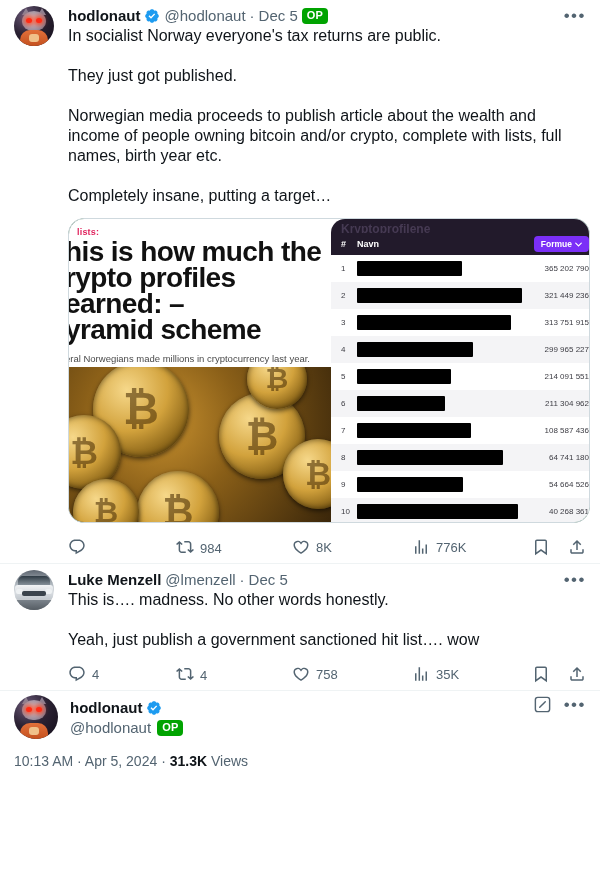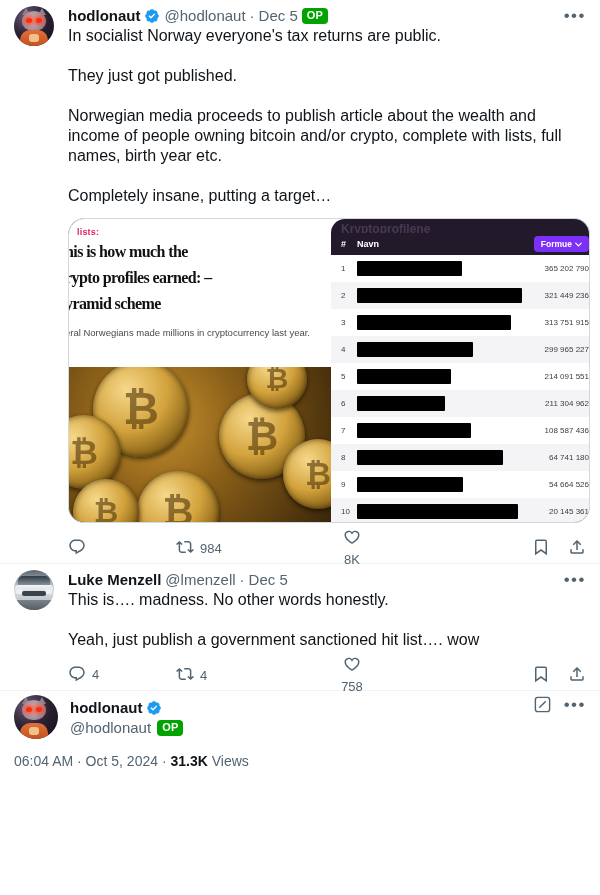--- a/index.html
+++ b/index.html
@@ -94,22 +94,22 @@
   .show-more { color: #1d9bf0; font-size: 15px; line-height: 20px; display: block; cursor: pointer; }
 
   
   .media {
     margin-top: 12px; width: 522px; height: 305px; border: 1px solid #cfd9de;
     border-radius: 16px; overflow: hidden; display: flex; background: #14532d;
   }
   .media-left { width: 262px; position: relative; background: #fff; overflow: hidden; }
   .art-kicker { font-size: 9px; font-weight: bold; color: #e0245e; padding: 8px 0 2px 8px; letter-spacing: .2px; }
   .art-head {
-    font-size: 16px; font-weight: bold; line-height: 26px; color: #111;
-    padding: 0 0 0 8px; margin-left: -12px; letter-spacing: -.6px; font-family: Liberation Serif, serif;
+    font-size: 28px; font-weight: bold; line-height: 26px; color: #111;
+    padding: 0 0 0 8px; margin-left: -12px; letter-spacing: -.6px; font-family: Liberation Sans, sans-serif;
   }
   .art-sub { font-size: 9.5px; color: #4a4a4a; padding: 10px 0 0 8px; margin-left: -12px; white-space: nowrap; }
   .coins { position: absolute; left: 0; bottom: 0; width: 262px; height: 155px; overflow: hidden;
            background: radial-gradient(circle at 35% 35%, #c8912f 0%, #8a5f18 40%, #3a260a 100%); }
   .coin { position: absolute; border-radius: 50%;
           background: radial-gradient(circle at 35% 30%, #f6d88a 0%, #d2a23c 45%, #8a6418 75%, #4a340b 100%);
           box-shadow: inset 0 0 6px rgba(0,0,0,.55), 0 2px 5px rgba(0,0,0,.6); }
   .coin:after { content: "\20BF"; position: absolute; left: 0; right: 0; top: 50%; transform: translateY(-50%);
                 text-align: center; color: rgba(80,52,8,.6); font-weight: bold; }
 
@@ -126,21 +126,21 @@
   .tbl-row.alt { background: #f4f4f6; }
   .tbl-row .c-num { width: 16px; font-size: 8px; color: #3c3c43; }
   .tbl-row .c-name { flex: 1; }
   .redact { background: #000; height: 15px; display: block; border-radius: 1px; }
   .tbl-row .c-val { font-size: 8px; color: #3c3c43; text-align: right; white-space: nowrap; }
 
   
   .actions { display: flex; align-items: center; margin-top: 8px; height: 32px; color: #536471; }
   .act { display: flex; align-items: center; gap: 6px; font-size: 13px; color: #536471; }
   .act svg { width: 18px; height: 18px; }
-  .a-reply { width: 108px; } .a-rt { width: 116px; align-items: flex-end; } .a-like { width: 120px; flex-direction: column; } .a-views { flex: 1; }
+  .a-reply { width: 108px; } .a-rt { width: 116px; align-items: flex-end; } .a-like { width: 120px; } .a-views { flex: 1; }
   .a-end { display: flex; align-items: center; gap: 18px; margin-left: auto; }
 
   .divider { height: 1px; background: #eff3f4; width: 100%; }
 
   
   .focus-tweet { padding: 4px 14px 0 14px; }
   .focus-head { display: flex; align-items: flex-start; }
   .focus-names { padding-left: 12px; display: flex; flex-direction: column; justify-content: center; min-height: 44px; }
   .focus-line2 { display: flex; align-items: center; gap: 6px; margin-top: 1px; }
   .meta-line { font-size: 14px; color: #536471; padding: 14px 0 0 0; }
@@ -283,21 +283,21 @@
                     <span class="c-name">
                       <span class="redact" style="width: 55%;"></span>
                     </span>
                     <span class="c-val">54 664 526</span>
                   </div>
                   <div class="tbl-row alt">
                     <span class="c-num">10</span>
                     <span class="c-name">
                       <span class="redact" style="width: 84%;"></span>
                     </span>
-                    <span class="c-val">20 145 361</span>
+                    <span class="c-val">40 268 361</span>
                   </div>
                 </div>
             </div>
           </div>
         </div>
 
         <div class="actions">
           <span class="act a-reply">
             <svg viewBox="0 0 24 24">
                 <path fill="#536471" d="M1.751 10c0-4.42 3.584-8 8.005-8h4.366c4.49 0 8.129 3.64 8.129 8.13 0 2.96-1.607 5.68-4.196 7.11l-8.054 4.46v-3.69h-.067c-4.49.1-8.183-3.51-8.183-8.01zm8.005-6c-3.317 0-6.005 2.69-6.005 6 0 3.37 2.77 6.08 6.138 6.01l.351-.01h1.761v2.3l5.087-2.81c1.951-1.08 3.163-3.13 3.163-5.36 0-3.39-2.744-6.13-6.129-6.13H9.756z"></path>
@@ -308,20 +308,26 @@
             <svg viewBox="0 0 24 24">
                 <path fill="#536471" d="M4.5 3.88l4.432 4.14-1.364 1.46L5.5 7.55V16c0 1.1.896 2 2 2H13v2H7.5c-2.209 0-4-1.79-4-4V7.55L1.432 9.48.068 8.02 4.5 3.88zM16.5 6H11V4h5.5c2.209 0 4 1.79 4 4v8.45l2.068-1.93 1.364 1.46-4.432 4.14-4.432-4.14 1.364-1.46 2.068 1.93V8c0-1.1-.896-2-2-2z"></path>
               </svg>
             <span>984</span>
           </span>
           <span class="act a-like">
             <svg viewBox="0 0 24 24">
                 <path fill="#536471" d="M16.697 5.5c-1.222-.06-2.679.51-3.89 2.16l-.805 1.09-.806-1.09C9.984 6.01 8.526 5.44 7.304 5.5c-1.243.07-2.349.78-2.91 1.91-.552 1.12-.633 2.78.479 4.82 1.074 1.97 3.257 4.27 7.129 6.61 3.87-2.34 6.053-4.64 7.128-6.61 1.111-2.04 1.03-3.7.477-4.82-.561-1.13-1.666-1.84-2.91-1.91zm4.187 7.69c-1.351 2.48-4.001 5.12-8.379 7.67l-.503.3-.504-.3c-4.379-2.55-7.029-5.19-8.382-7.67-1.36-2.5-1.41-4.86-.514-6.67.887-1.79 2.647-2.91 4.601-3.01 1.651-.09 3.368.56 4.798 2.01 1.429-1.45 3.146-2.1 4.796-2.01 1.954.1 3.714 1.22 4.601 3.01.896 1.81.846 4.17-.514 6.67z"></path>
               </svg>
             <span>8K</span>
+          </span>
+          <span class="act a-views">
+            <svg viewBox="0 0 24 24">
+                <path fill="#536471" d="M8.75 21V3h2v18h-2zM18 21V8.5h2V21h-2zM4 21l.004-10h2L6 21H4zm9.248 0v-7h2v7h-2z"></path>
+              </svg>
+            <span>776K</span>
           </span>
           <span class="a-end">
             <span class="act">
               <svg viewBox="0 0 24 24">
                   <path fill="#536471" d="M4 4.5C4 3.12 5.119 2 6.5 2h11C18.881 2 20 3.12 20 4.5v18.44l-8-5.71-8 5.71V4.5zM6.5 4c-.276 0-.5.22-.5.5v14.56l6-4.29 6 4.29V4.5c0-.28-.224-.5-.5-.5h-11z"></path>
                 </svg>
             </span>
             <span class="act">
               <svg viewBox="0 0 24 24">
                   <path fill="#536471" d="M12 2.59l5.7 5.7-1.41 1.42L13 6.41V16h-2V6.41l-3.29 3.3-1.41-1.42L12 2.59zM21 15l-.02 3.51c0 1.38-1.12 2.49-2.5 2.49H5.5C4.11 21 3 19.88 3 18.5V15h2v3.5c0 .28.22.5.5.5h12.98c.28 0 .5-.22.5-.5L19 15h2z"></path>
@@ -374,20 +380,26 @@
                 <path fill="#536471" d="M4.5 3.88l4.432 4.14-1.364 1.46L5.5 7.55V16c0 1.1.896 2 2 2H13v2H7.5c-2.209 0-4-1.79-4-4V7.55L1.432 9.48.068 8.02 4.5 3.88zM16.5 6H11V4h5.5c2.209 0 4 1.79 4 4v8.45l2.068-1.93 1.364 1.46-4.432 4.14-4.432-4.14 1.364-1.46 2.068 1.93V8c0-1.1-.896-2-2-2z"></path>
               </svg>
             <span>4</span>
           </span>
           <span class="act a-like">
             <svg viewBox="0 0 24 24">
                 <path fill="#536471" d="M16.697 5.5c-1.222-.06-2.679.51-3.89 2.16l-.805 1.09-.806-1.09C9.984 6.01 8.526 5.44 7.304 5.5c-1.243.07-2.349.78-2.91 1.91-.552 1.12-.633 2.78.479 4.82 1.074 1.97 3.257 4.27 7.129 6.61 3.87-2.34 6.053-4.64 7.128-6.61 1.111-2.04 1.03-3.7.477-4.82-.561-1.13-1.666-1.84-2.91-1.91zm4.187 7.69c-1.351 2.48-4.001 5.12-8.379 7.67l-.503.3-.504-.3c-4.379-2.55-7.029-5.19-8.382-7.67-1.36-2.5-1.41-4.86-.514-6.67.887-1.79 2.647-2.91 4.601-3.01 1.651-.09 3.368.56 4.798 2.01 1.429-1.45 3.146-2.1 4.796-2.01 1.954.1 3.714 1.22 4.601 3.01.896 1.81.846 4.17-.514 6.67z"></path>
               </svg>
             <span>758</span>
           </span>
+          <span class="act a-views">
+            <svg viewBox="0 0 24 24">
+                <path fill="#536471" d="M8.75 21V3h2v18h-2zM18 21V8.5h2V21h-2zM4 21l.004-10h2L6 21H4zm9.248 0v-7h2v7h-2z"></path>
+              </svg>
+            <span>35K</span>
+          </span>
           <span class="a-end">
             <span class="act">
               <svg viewBox="0 0 24 24">
                   <path fill="#536471" d="M4 4.5C4 3.12 5.119 2 6.5 2h11C18.881 2 20 3.12 20 4.5v18.44l-8-5.71-8 5.71V4.5zM6.5 4c-.276 0-.5.22-.5.5v14.56l6-4.29 6 4.29V4.5c0-.28-.224-.5-.5-.5h-11z"></path>
                 </svg>
             </span>
             <span class="act">
               <svg viewBox="0 0 24 24">
                   <path fill="#536471" d="M12 2.59l5.7 5.7-1.41 1.42L13 6.41V16h-2V6.41l-3.29 3.3-1.41-1.42L12 2.59zM21 15l-.02 3.51c0 1.38-1.12 2.49-2.5 2.49H5.5C4.11 21 3 19.88 3 18.5V15h2v3.5c0 .28.22.5.5.5h12.98c.28 0 .5-.22.5-.5L19 15h2z"></path>
                 </svg>
@@ -430,22 +442,22 @@
               <rect x="3" y="3" width="18" height="18" rx="3" fill="none" stroke="#536471" stroke-width="1.8"></rect>
               <path d="M8.5 15.5L15.5 8.5" stroke="#536471" stroke-width="1.8" stroke-linecap="round"></path>
             </svg>
         </span>
         <span class="more-icon">•••</span>
       </span>
     </div>
 
 
     <div class="meta-line">
-      <span>06:04 AM</span>
+      <span>10:13 AM</span>
       <span>·</span>
-      <span>Oct 5, 2024</span>
+      <span>Apr 5, 2024</span>
       <span>·</span>
       <b>31.3K</b>
       <span>Views</span>
     </div>
   </div>
 
 </div>
 
 </body></html>

